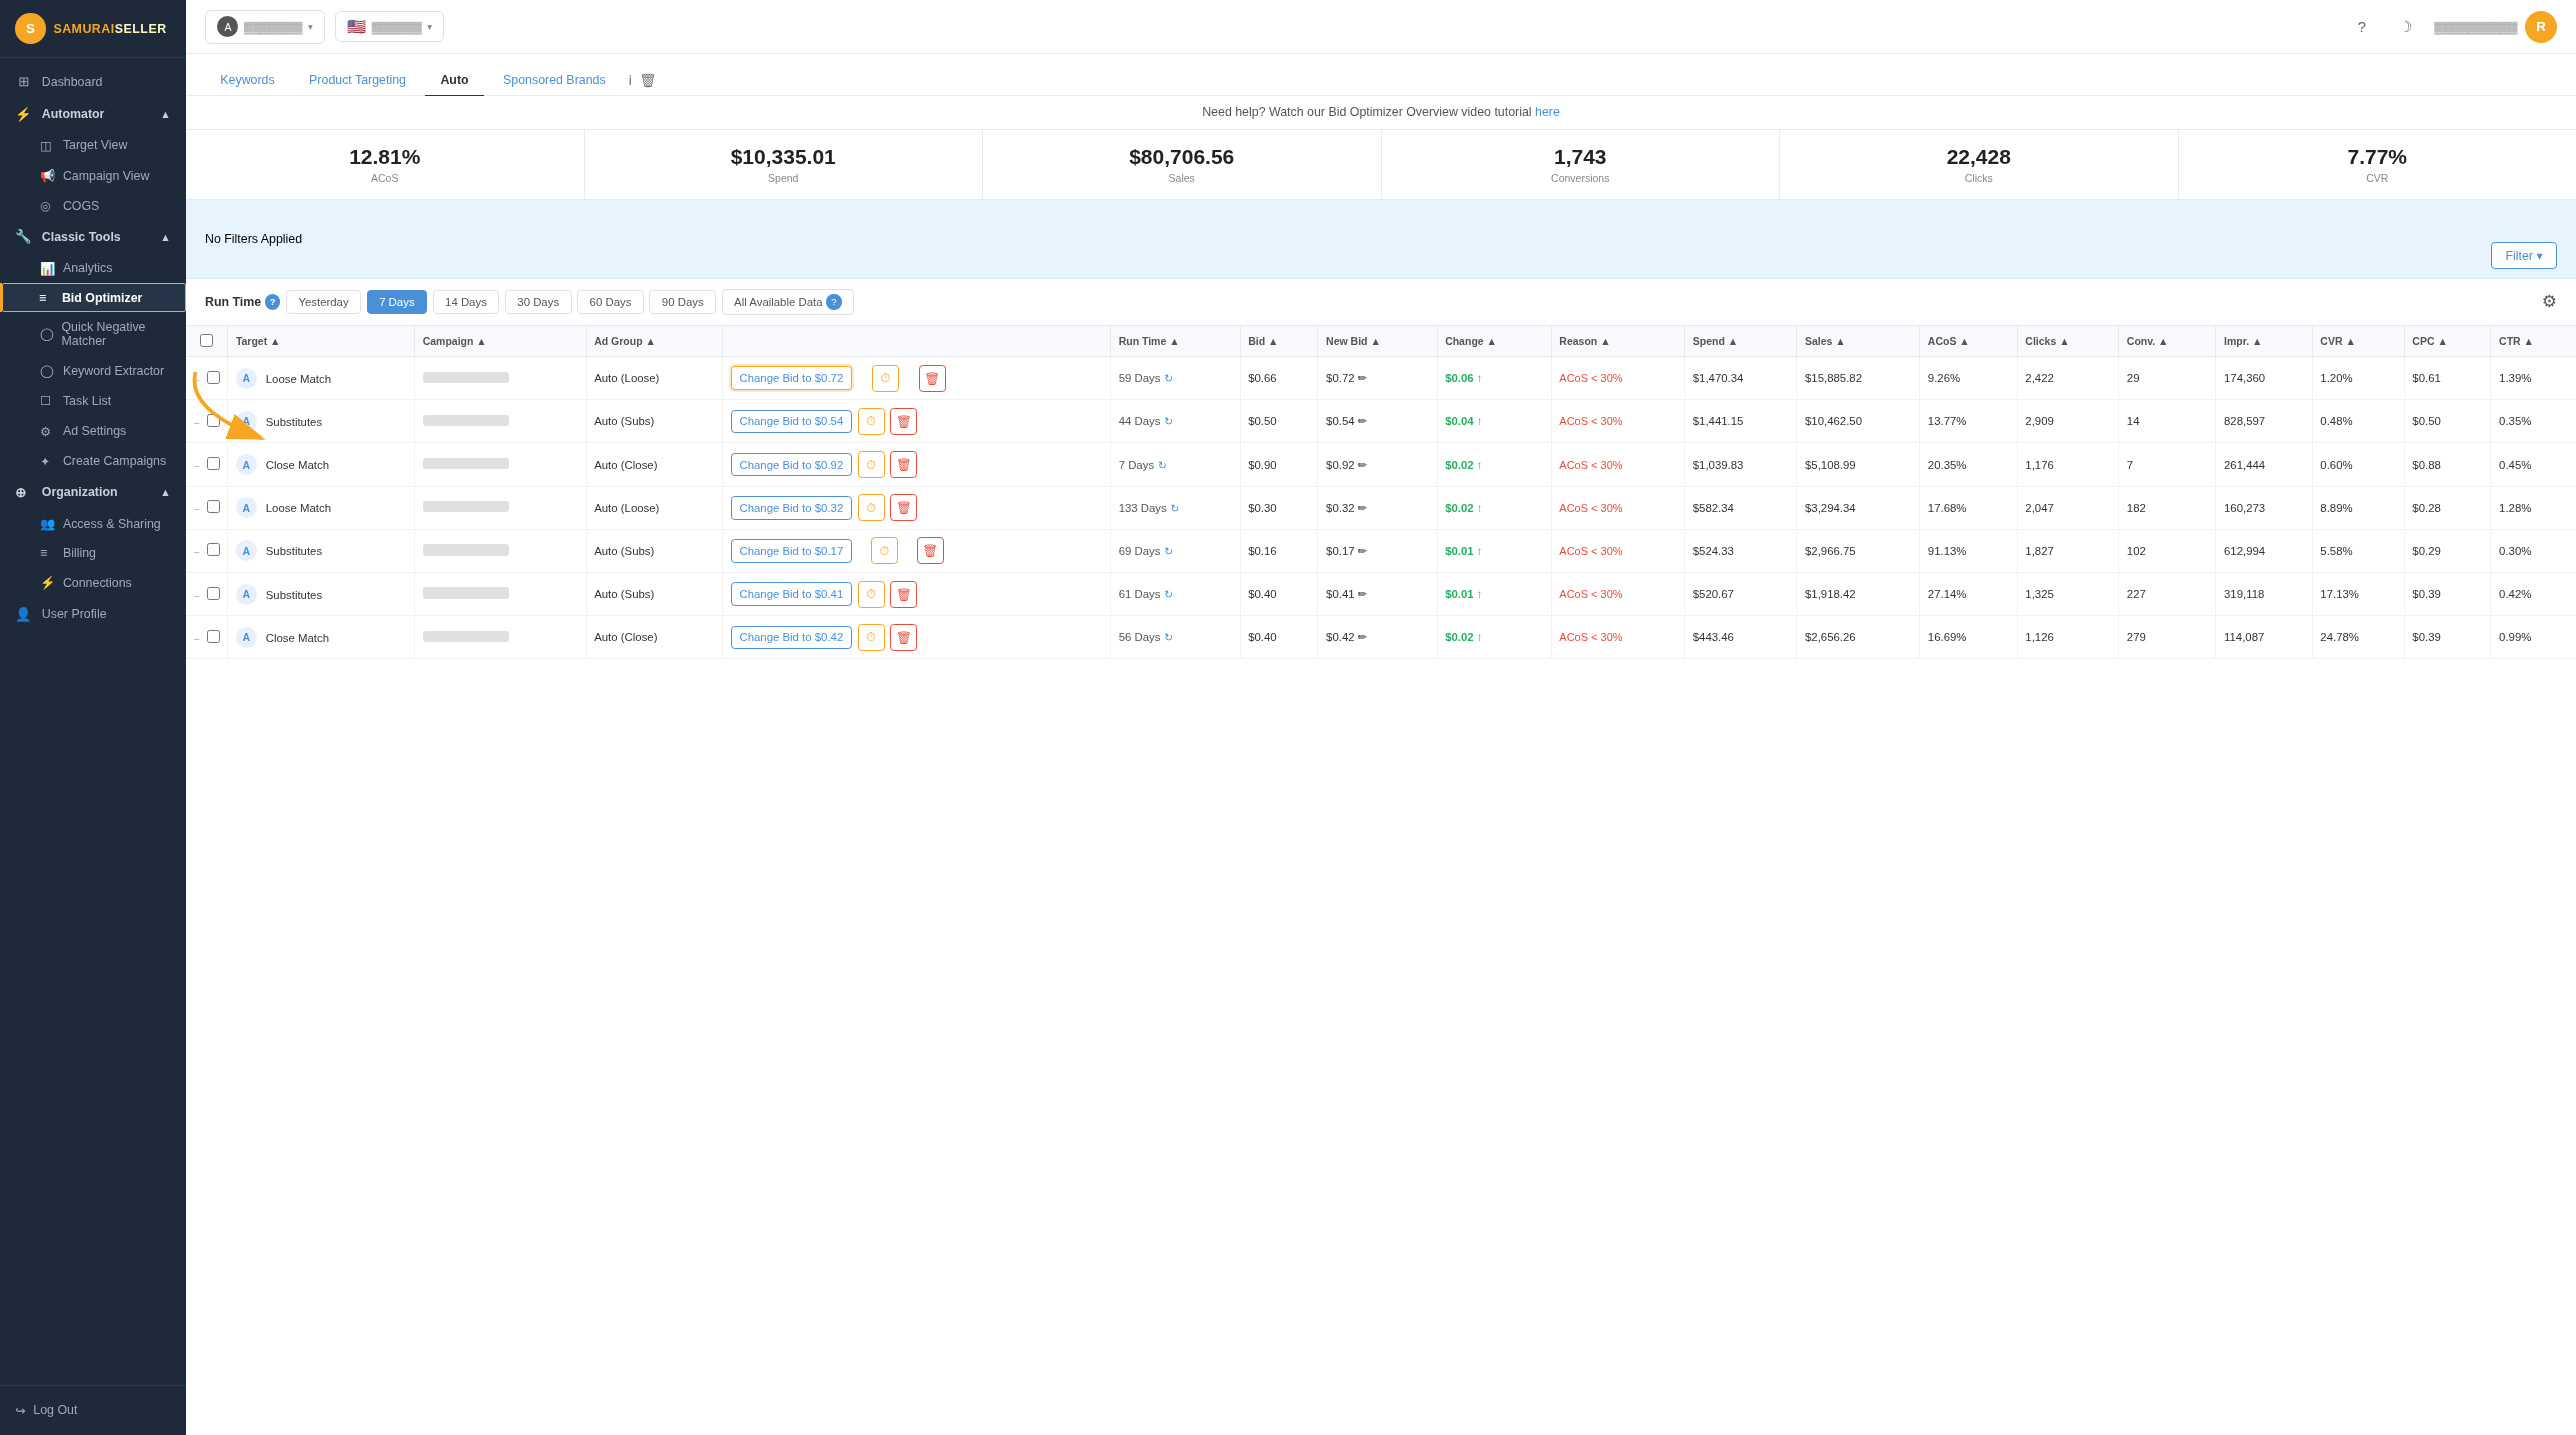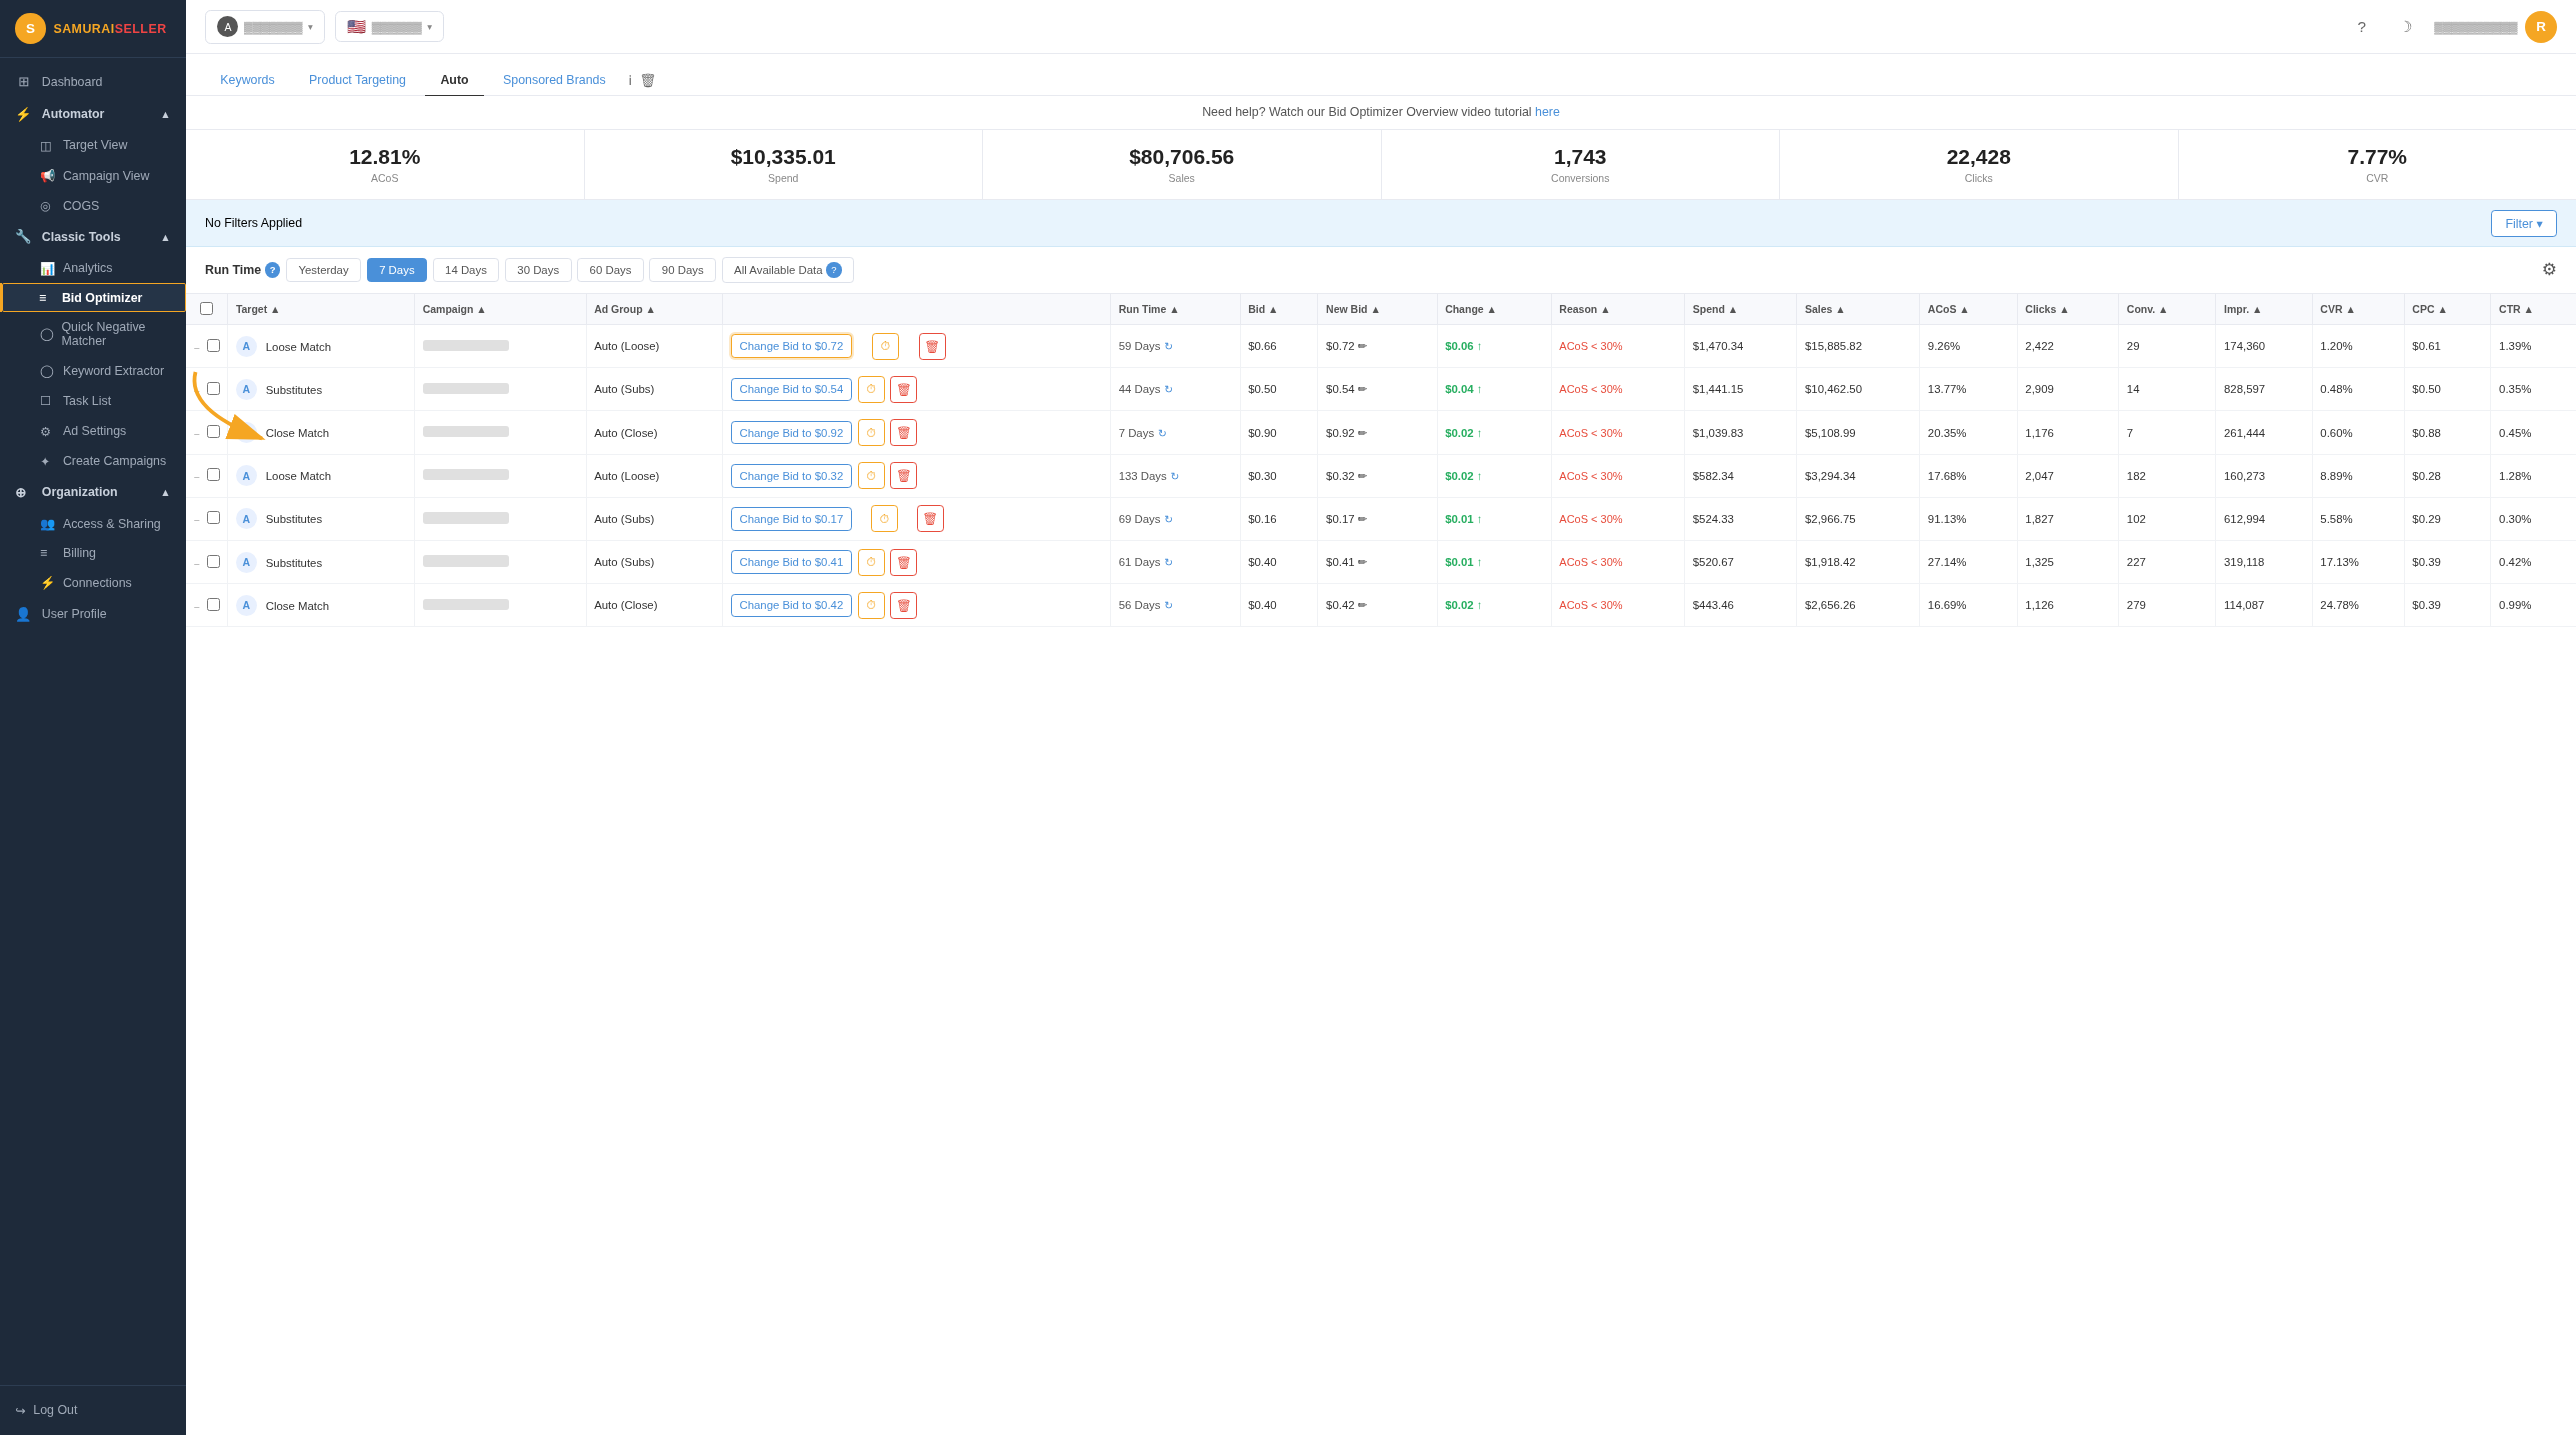--- a/index.html
+++ b/index.html
@@ -51,21 +51,21 @@
 
     
     .stats-row { display: flex; background: #fff; border-bottom: 1px solid #e8eaf0; }
     .stat-card { flex: 1; padding: 15.3px 19px; text-align: center; border-right: 1px solid #e8eaf0; }
     .stat-card:last-child { border-right: none; }
     .stat-value { font-size: 21px; font-weight: 700; color: #222; }
     .stat-label { font-size: 10.5px; color: #888; margin-top: 2.9px; }
 
     
     .filter-bar { display: flex; align-items: center; justify-content: space-between; padding: 9.5px 19px; background: #e8f4fd; border-bottom: 1px solid #d0e8f7; }
-    .filter-btn { padding: 4.8px 13.4px; border: 1px solid #4a90d9; border-radius: 3.8px; background: white; color: #4a90d9; cursor: pointer; font-size: 12.4px; display: flex; align-items: flex-end; gap: 3.8px; }
+    .filter-btn { padding: 4.8px 13.4px; border: 1px solid #4a90d9; border-radius: 3.8px; background: white; color: #4a90d9; cursor: pointer; font-size: 12.4px; display: flex; align-items: flex-end; gap: 3.8px; margin-top: 32px; }
 
     
     .run-time-bar { display: flex; align-items: center; justify-content: space-between; padding: 9.5px 19px; background: #fff; border-bottom: 1px solid #e8eaf0; }
     .run-time-btns { display: flex; align-items: center; gap: 5.7px; }
     .rt-btn { padding: 4.8px 11.4px; border: 1px solid #dde1ea; border-radius: 3.8px; background: #fff; color: #555; cursor: pointer; font-size: 11.4px; }
     .rt-btn.rt-active { background: #4a90d9; color: white; border-color: #4a90d9; }
     .rt-label { font-size: 12.4px; font-weight: 600; color: #333; display: flex; align-items: center; gap: 3.8px; text-align: center; }
     .rt-help { width: 15.3px; height: 15.3px; border-radius: 50%; background: #4a90d9; color: white; font-size: 9.5px; display: inline-flex; align-items: center; justify-content: center; cursor: pointer; }
     .gear-btn { color: #555; cursor: pointer; font-size: 17px; }
 
@@ -95,21 +95,21 @@
     
     .nav-sub-item.bid-optimizer-active { background: transparent; color: #fff; border-left: 2.9px solid #f5a623; padding-left: 37px; font-weight: 700; }
   </style>
 </head>
 <body>
 
 <nav class="sidebar">
   <div class="sidebar-logo">
     <div class="logo-icon">S</div>
     <div class="logo-text">
-      <span>SAMURAI</span><span style="color:#ef4444;">SELLER</span>
+      <span>SAMURAI</span><span style="color:#fef9c3;">SELLER</span>
     </div>
   </div>
   <div class="sidebar-nav">
 
     <div class="nav-item">
       <span class="nav-icon">⊞</span>
       <span>Dashboard</span>
     </div>
 
     <div class="nav-section-header">

